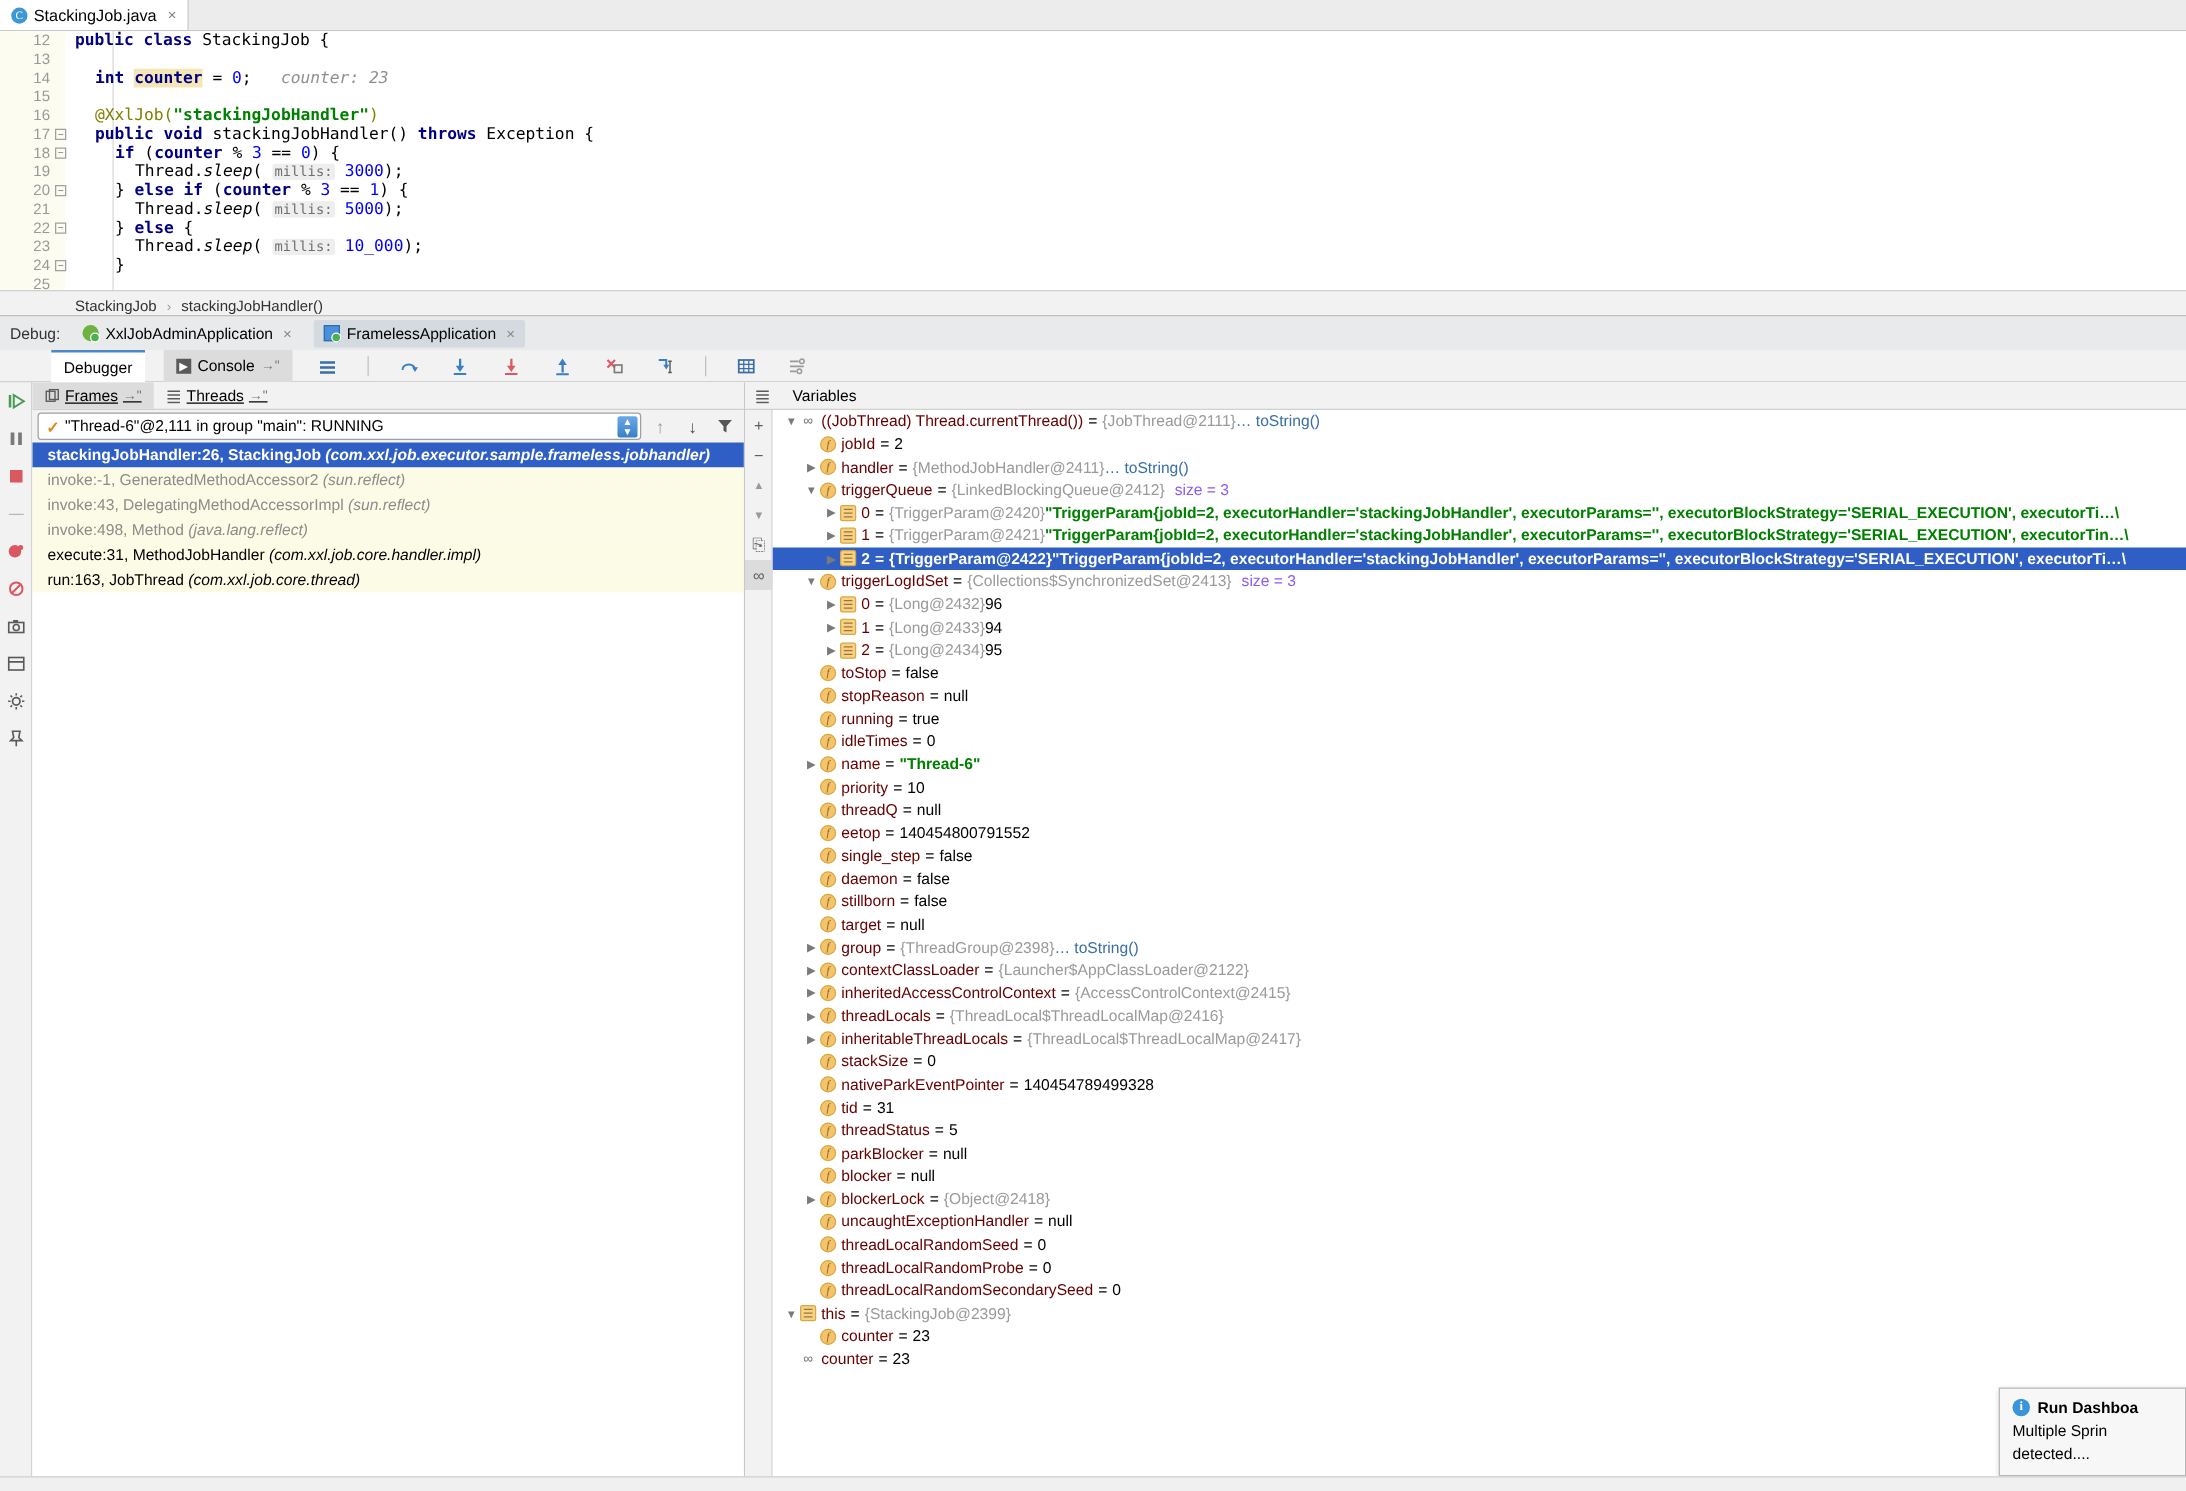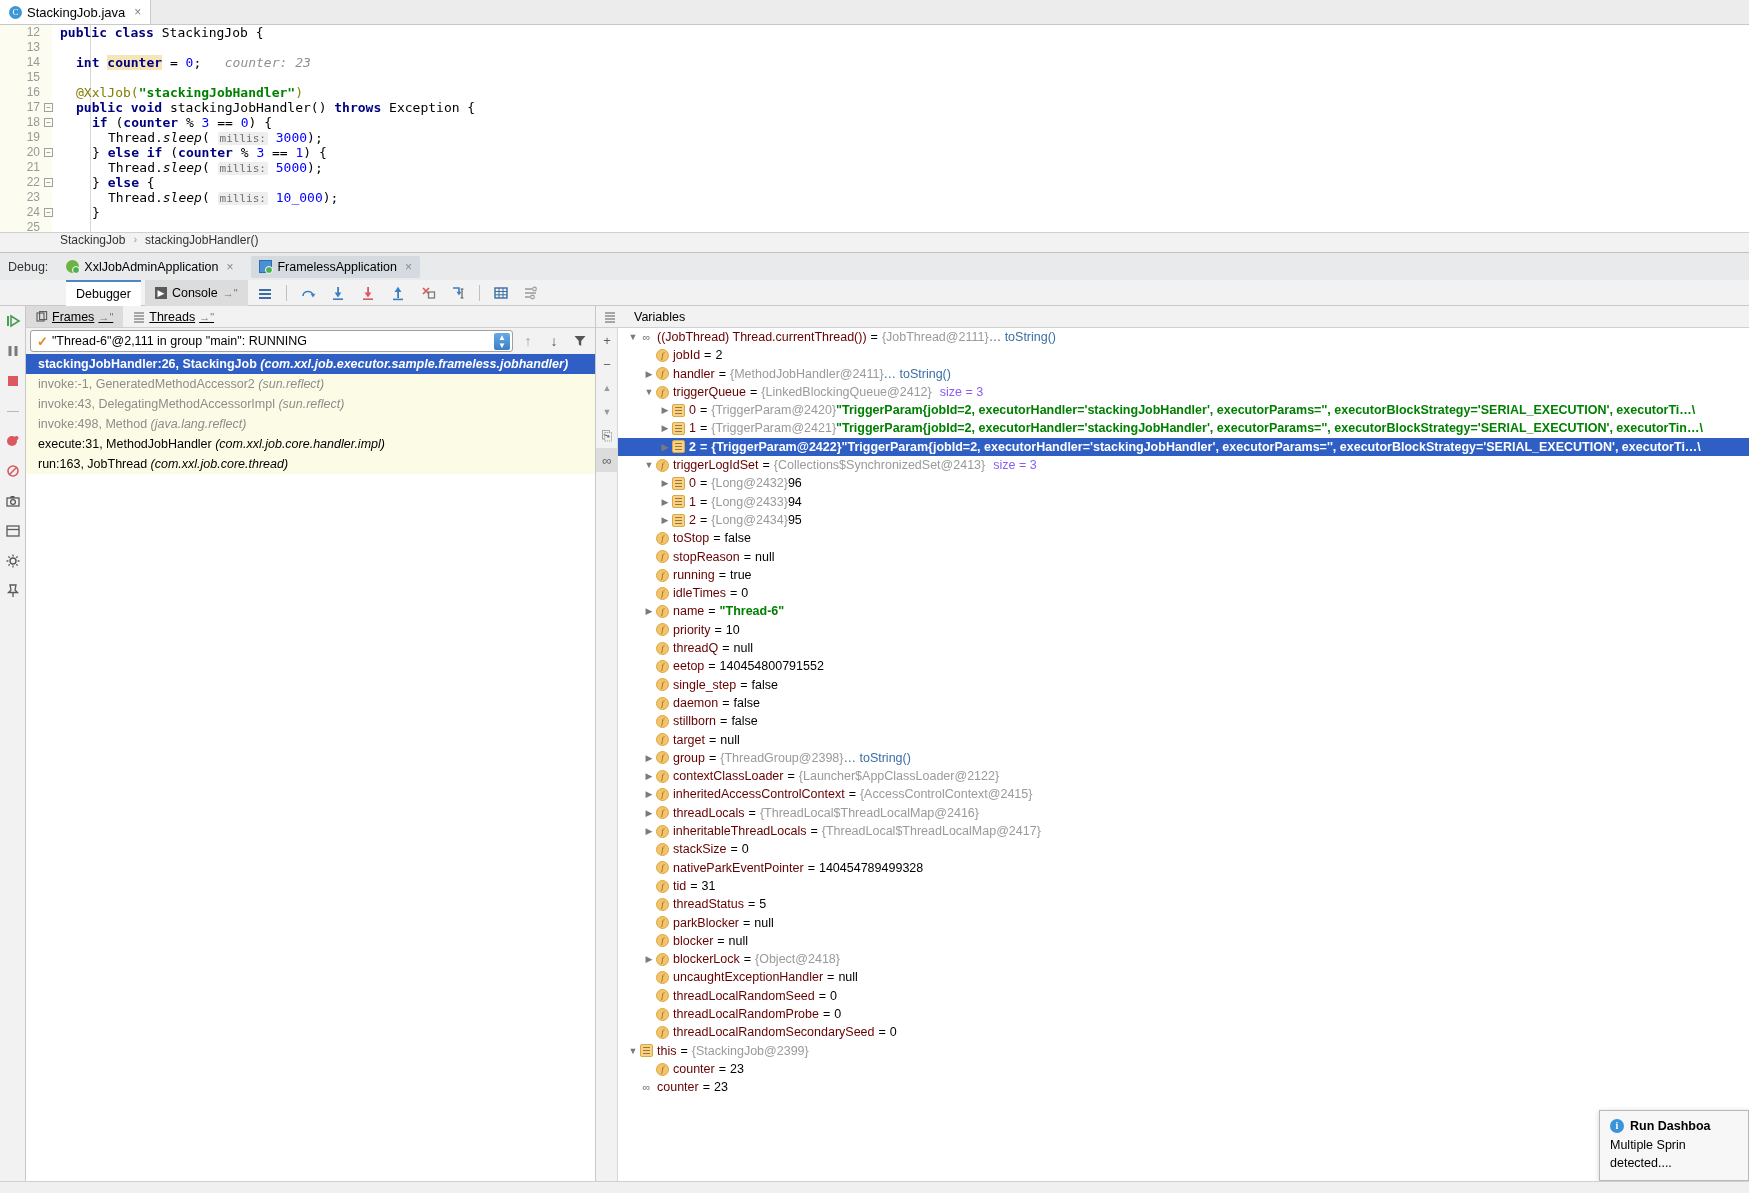--- a/index.html
+++ b/index.html
@@ -85,21 +85,21 @@
     background: #eeeeee; color: #707070; font-size: 11px;
     border-radius: 2px; padding: 0 2px;
   }
   .code-row.current .hintval { color: #d8d8f0; }
   .code-row.current .kw { color: #ffffff; }
 
   
   .breadcrumb {
     position: absolute; top: 232px; left: 0; width: 1749px; height: 20px;
     background: #f2f2f2; border-top: 1px solid #d0d0d0;
-    display: flex; align-items: flex-start; padding-left: 60px;
+    display: flex; align-items: flex-end; padding-left: 60px;
     font-size: 12px; color: #333333; gap: 8px;
   }
   .bc-sep { color: #999999; font-size: 11px; }
 
   
   .debugbar {
     position: absolute; top: 252px; left: 0; width: 1749px; height: 28px;
     background: #e8eaec; border-top: 1px solid #c0c0c0;
     display: flex; align-items: center; padding-left: 8px; gap: 10px;
     font-size: 12.5px;
@@ -127,21 +127,21 @@
   .ico-app::after {
     content: ""; position: absolute; right: -2px; bottom: -2px;
     width: 6px; height: 6px; border-radius: 50%; background: #4caf50;
     border: 1px solid #fff;
   }
 
   
   .dbgtools {
     position: absolute; top: 280px; left: 0; width: 1749px; height: 26px;
     background: #f2f2f2; border-bottom: 1px solid #c8c8c8;
-    display: flex; align-items: center; gap: 4px; padding-left: 36px;
+    display: flex; align-items: center; gap: 15px;
   }
   .dtab {
     padding: 4px 10px; font-size: 12.5px; height: 26px;
     display: flex; align-items: center; gap: 5px;
   }
   .dtab.sel { background: #ffffff; border-top: 2px solid #4a88c7; }
   .dtab.console { background: #dcdcdc; }
   .dtab .pin { color: #777; font-size: 11px; }
   .ico-console {
     width: 12px; height: 12px; background: #5a5a5a; color: #fff;

